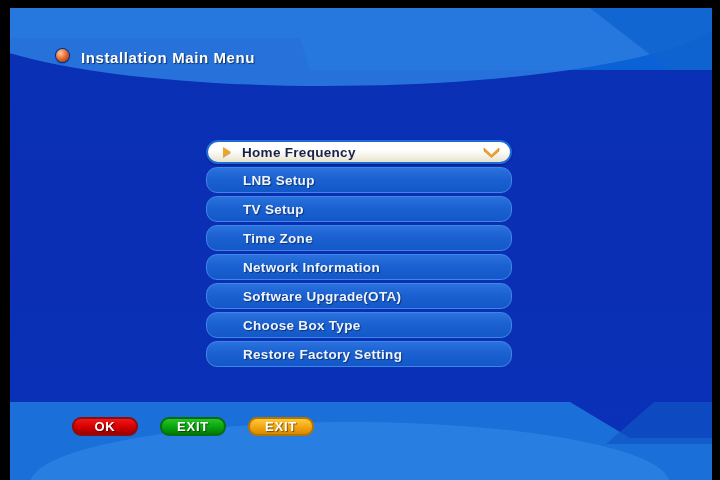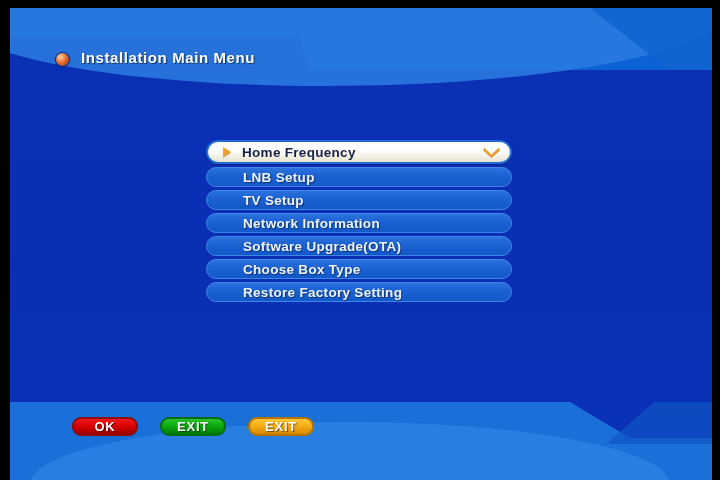--- a/index.html
+++ b/index.html
@@ -100,21 +100,21 @@
     clip-path: polygon(44px 42px, 150px 42px, 150px 0, 92px 0);
     opacity: .7;
   }
 
   
   #title-bar {
     position: absolute;
     left: 46px;
     top: 41px;
     display: flex;
-    align-items: flex-end;
+    align-items: flex-start;
     gap: 12px;
     z-index: 5;
   }
   .title-bullet {
     width: 13px;
     height: 13px;
     border-radius: 50%;
     background: radial-gradient(circle at 35% 32%, #ffd0a0 0%, #e8692a 48%, #8a2f10 100%);
     box-shadow: 0 0 0 1px #072a8c, 0 1px 2px rgba(0,0,0,.6);
     flex: 0 0 auto;
@@ -135,21 +135,21 @@
     top: 132px;
     width: 306px;
     z-index: 5;
     display: flex;
     flex-direction: column;
     gap: 3px;
     text-align: center;
   }
   .menu-item {
     position: relative;
-    height: 20px;
+    height: 26px;
     border-radius: 11px;
     display: flex;
     align-items: center;
     box-sizing: border-box;
   }
   .menu-item .label {
     font-size: 13.5px;
     font-weight: bold;
     letter-spacing: .3px;
     white-space: nowrap;
@@ -271,20 +271,23 @@
       </div>
 
       <div class="menu-item normal">
         <span class="label">LNB Setup</span>
       </div>
 
       <div class="menu-item normal">
         <span class="label">TV Setup</span>
       </div>
 
+      <div class="menu-item normal">
+        <span class="label">Time Zone</span>
+      </div>
 
       <div class="menu-item normal">
         <span class="label">Network Information</span>
       </div>
 
       <div class="menu-item normal">
         <span class="label">Software Upgrade(OTA)</span>
       </div>
 
 

